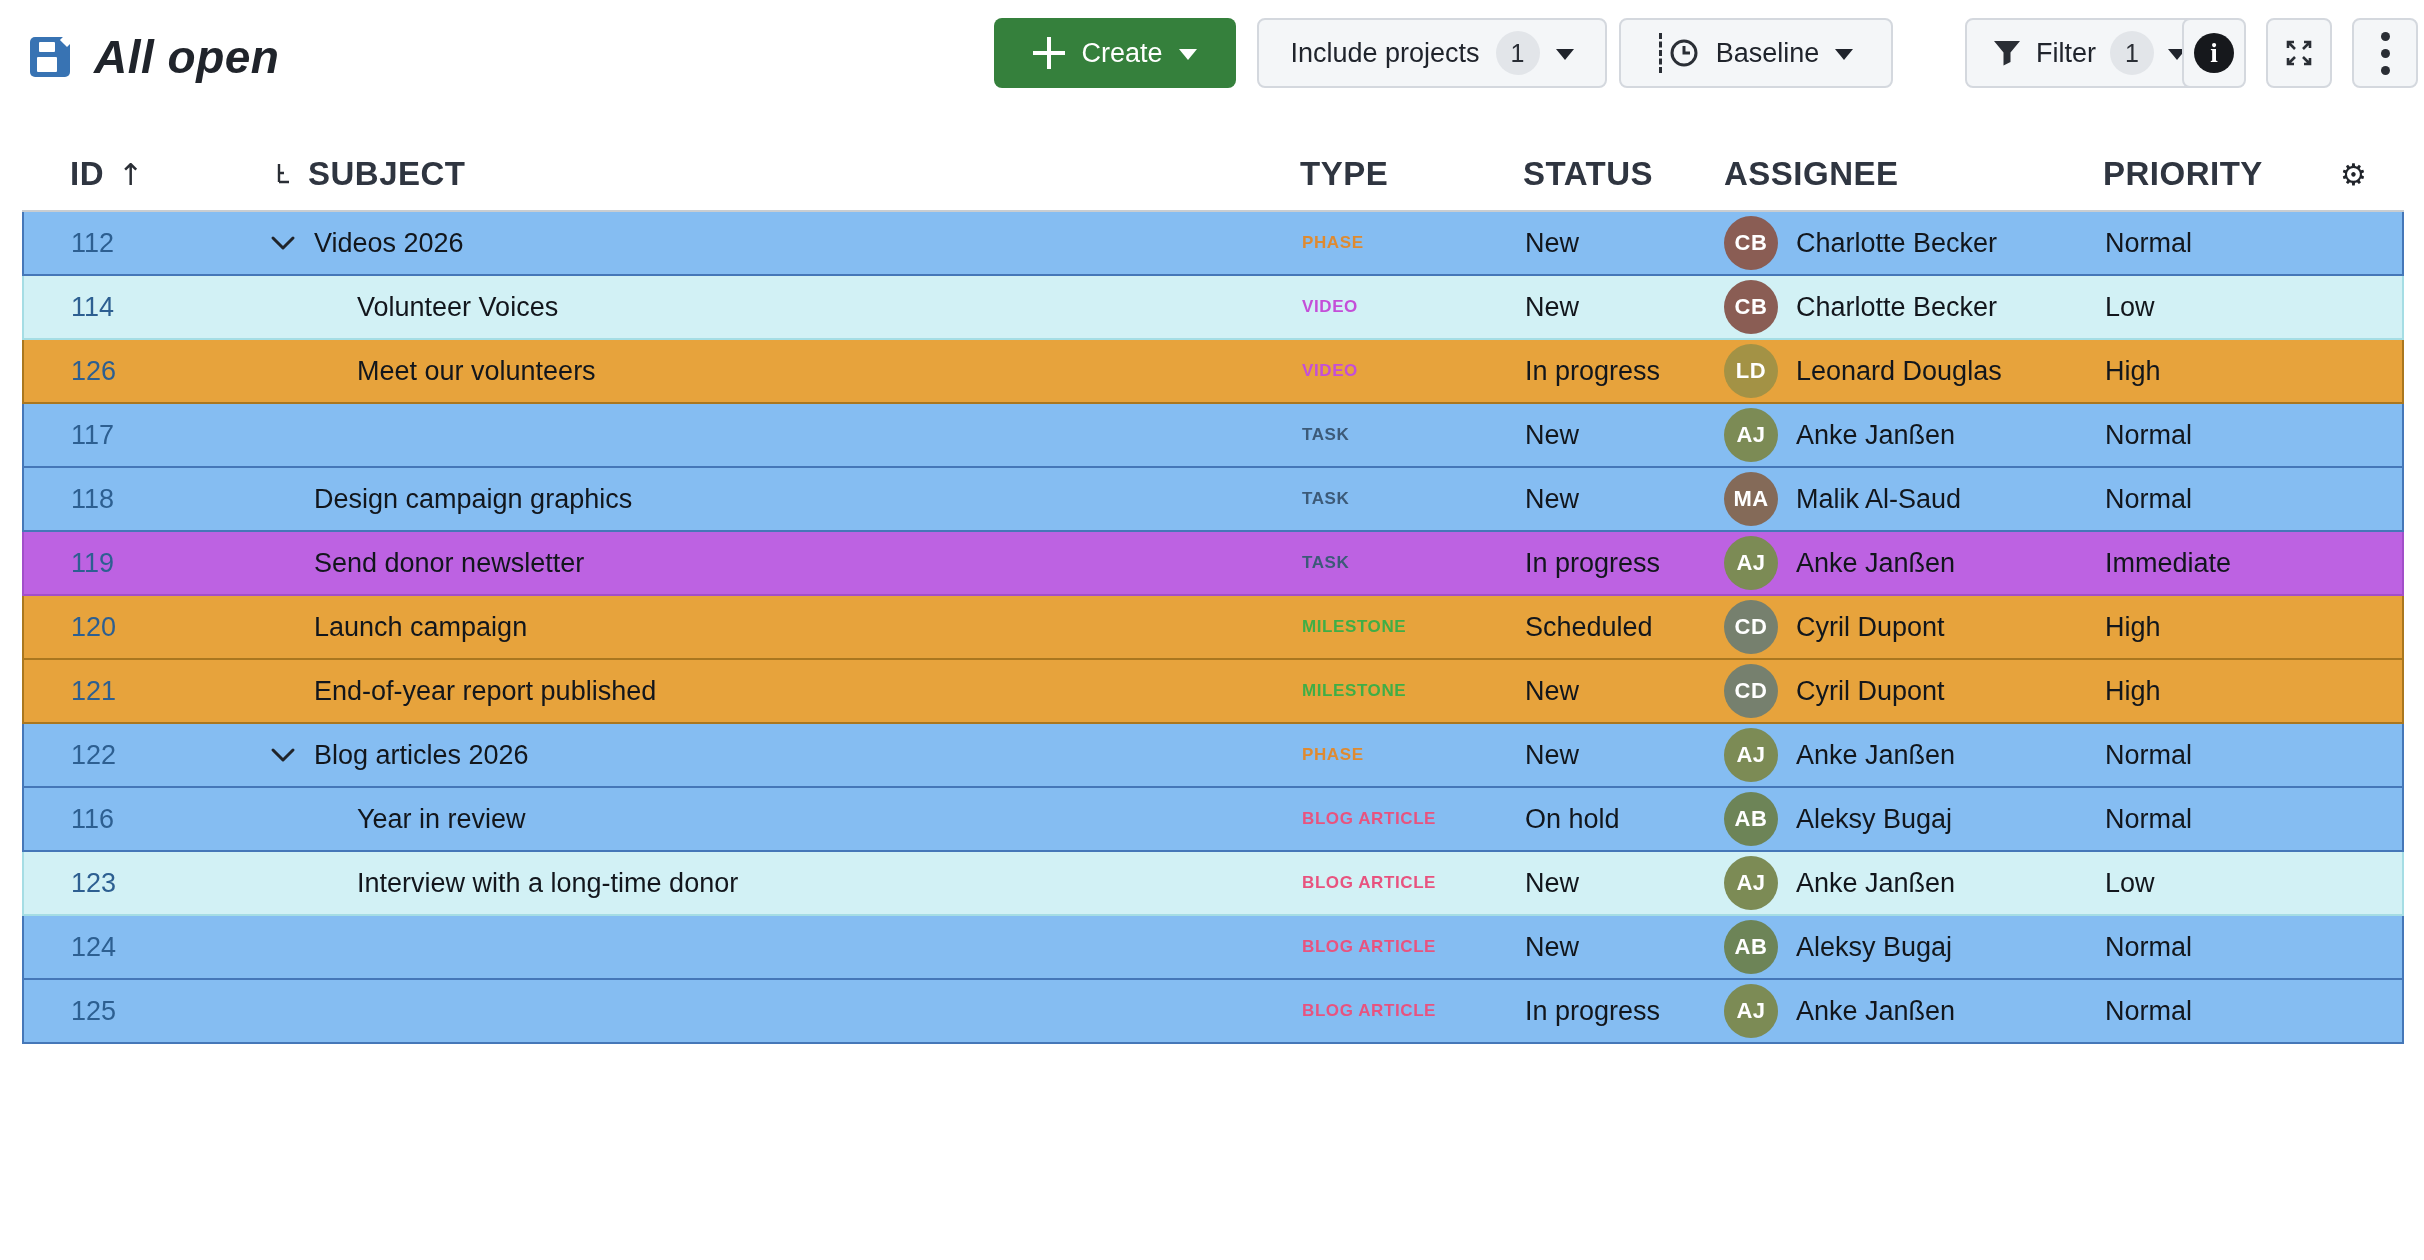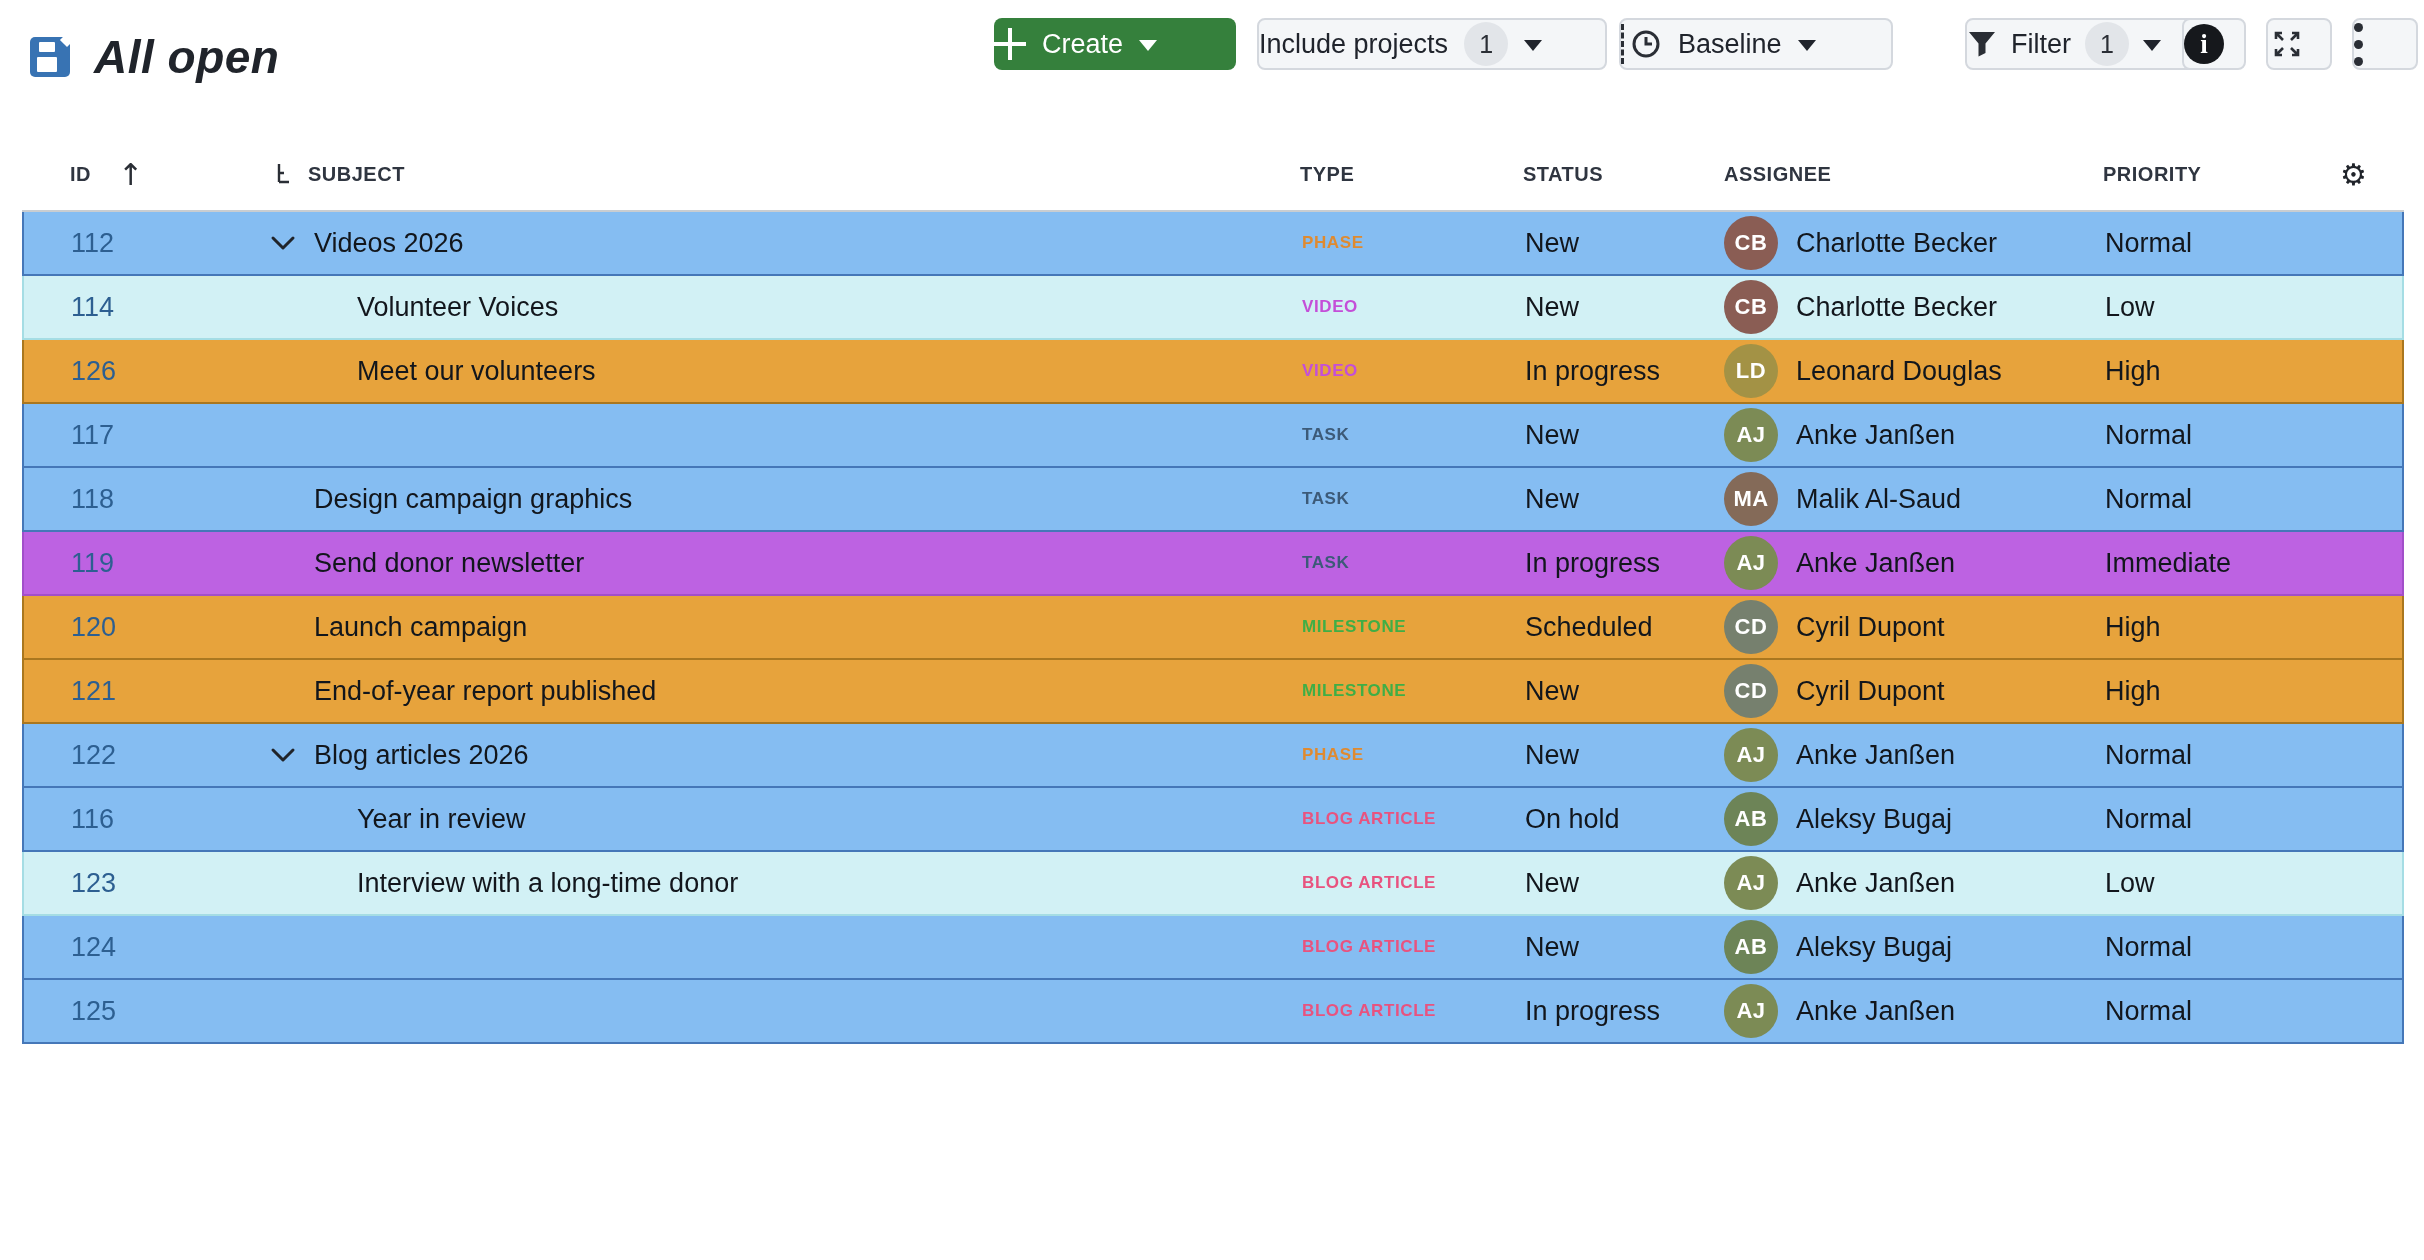--- a/index.html
+++ b/index.html
@@ -6,39 +6,39 @@
   body{width:2424px;height:1260px;position:relative;font-family:"Liberation Sans","DejaVu Sans",sans-serif;color:#12161c;overflow:hidden;}
 
   
   .titlebar{position:absolute;left:30px;top:26px;height:62px;display:flex;align-items:center;gap:24px;}
   .save-ic{width:40px;height:40px;position:relative;background:#3873b3;border-radius:5px;}
   .save-ic:before{content:"";position:absolute;left:9px;top:5px;width:16px;height:10px;background:#ffffff;border-radius:1px;}
   .save-ic:after{content:"";position:absolute;left:7px;top:20px;width:20px;height:15px;background:#ffffff;border-radius:1px;}
   .save-ic .notch{position:absolute;right:-2px;top:-2px;width:10px;height:10px;background:#ffffff;transform:rotate(45deg);}
   .page-title{font-size:46px;font-weight:700;font-style:italic;color:#20242b;letter-spacing:.5px;}
 
-  .btn{position:absolute;top:18px;height:52px;box-sizing:border-box;display:flex;align-items:center;justify-content:flex-start;border-radius:8px;font-size:27px;cursor:pointer;}
+  .btn{position:absolute;top:18px;height:70px;box-sizing:border-box;display:flex;align-items:center;justify-content:center;border-radius:8px;font-size:27px;cursor:pointer;}
   .btn.light{background:#f4f6f8;border:2px solid #d4d8de;color:#20242c;}
   .btn.green{background:#35803c;border:none;color:#ffffff;}
   .caret{width:0;height:0;border-left:9px solid transparent;border-right:9px solid transparent;border-top:11px solid currentColor;margin-top:3px;}
   .pill{min-width:44px;height:44px;padding:0 8px;box-sizing:border-box;border-radius:22px;background:#e2e5e9;color:#2a2e35;display:flex;align-items:center;justify-content:center;font-size:25px;}
   .plus-ic{width:32px;height:32px;position:relative;}
   .plus-ic:before,.plus-ic:after{content:"";position:absolute;background:#ffffff;}
   .plus-ic:before{left:14px;top:0;width:4px;height:32px;}
   .plus-ic:after{left:0;top:14px;width:32px;height:4px;}
   .funnel-ic{width:30px;height:30px;}
   .baseline-ic{display:flex;align-items:center;gap:6px;}
   .dash-line{width:0;height:40px;border-left:3px dashed #2a2e35;}
   .info-glyph{width:40px;height:40px;border-radius:50%;background:#16181c;color:#ffffff;display:flex;align-items:center;justify-content:center;font-size:27px;font-weight:700;font-family:"Liberation Serif","DejaVu Serif",serif;}
   .kebab{display:flex;flex-direction:column;gap:8px;}
   .kebab span{width:9px;height:9px;border-radius:50%;background:#2a2e35;}
 
   
   .thead{position:absolute;left:0;top:136px;width:2424px;height:76px;}
-  .th{position:absolute;top:50%;transform:translateY(-50%);font-size:20px;font-weight:700;color:#2f3540;letter-spacing:.5px;white-space:nowrap;}
+  .th{position:absolute;top:50%;transform:translateY(-50%);font-size:33px;font-weight:700;color:#2f3540;letter-spacing:.5px;white-space:nowrap;}
   .sort-arrow{position:absolute;left:118px;top:50%;transform:translateY(-50%);font-size:30px;font-weight:400;color:#2a2e35;font-family:"DejaVu Sans",sans-serif;}
   .hier-ic{position:absolute;left:274px;top:50%;transform:translateY(-50%);}
   .gear{position:absolute;left:2340px;top:50%;transform:translateY(-50%);font-size:30px;color:#20242a;font-family:"DejaVu Sans",sans-serif;}
 
   
   .table{position:absolute;left:22px;top:210px;width:2382px;border-top:2px solid #c9cdd1;}
   .row{position:relative;height:64px;box-sizing:border-box;border-style:solid;border-width:0 2px 2px 2px;}
   .c-blue{background:#85bdf2;border-color:#4577b8;}
   .c-cyan{background:#d2f1f5;border-color:#a5dde4;}
   .c-orange{background:#e7a33c;border-color:#aa771f;}

